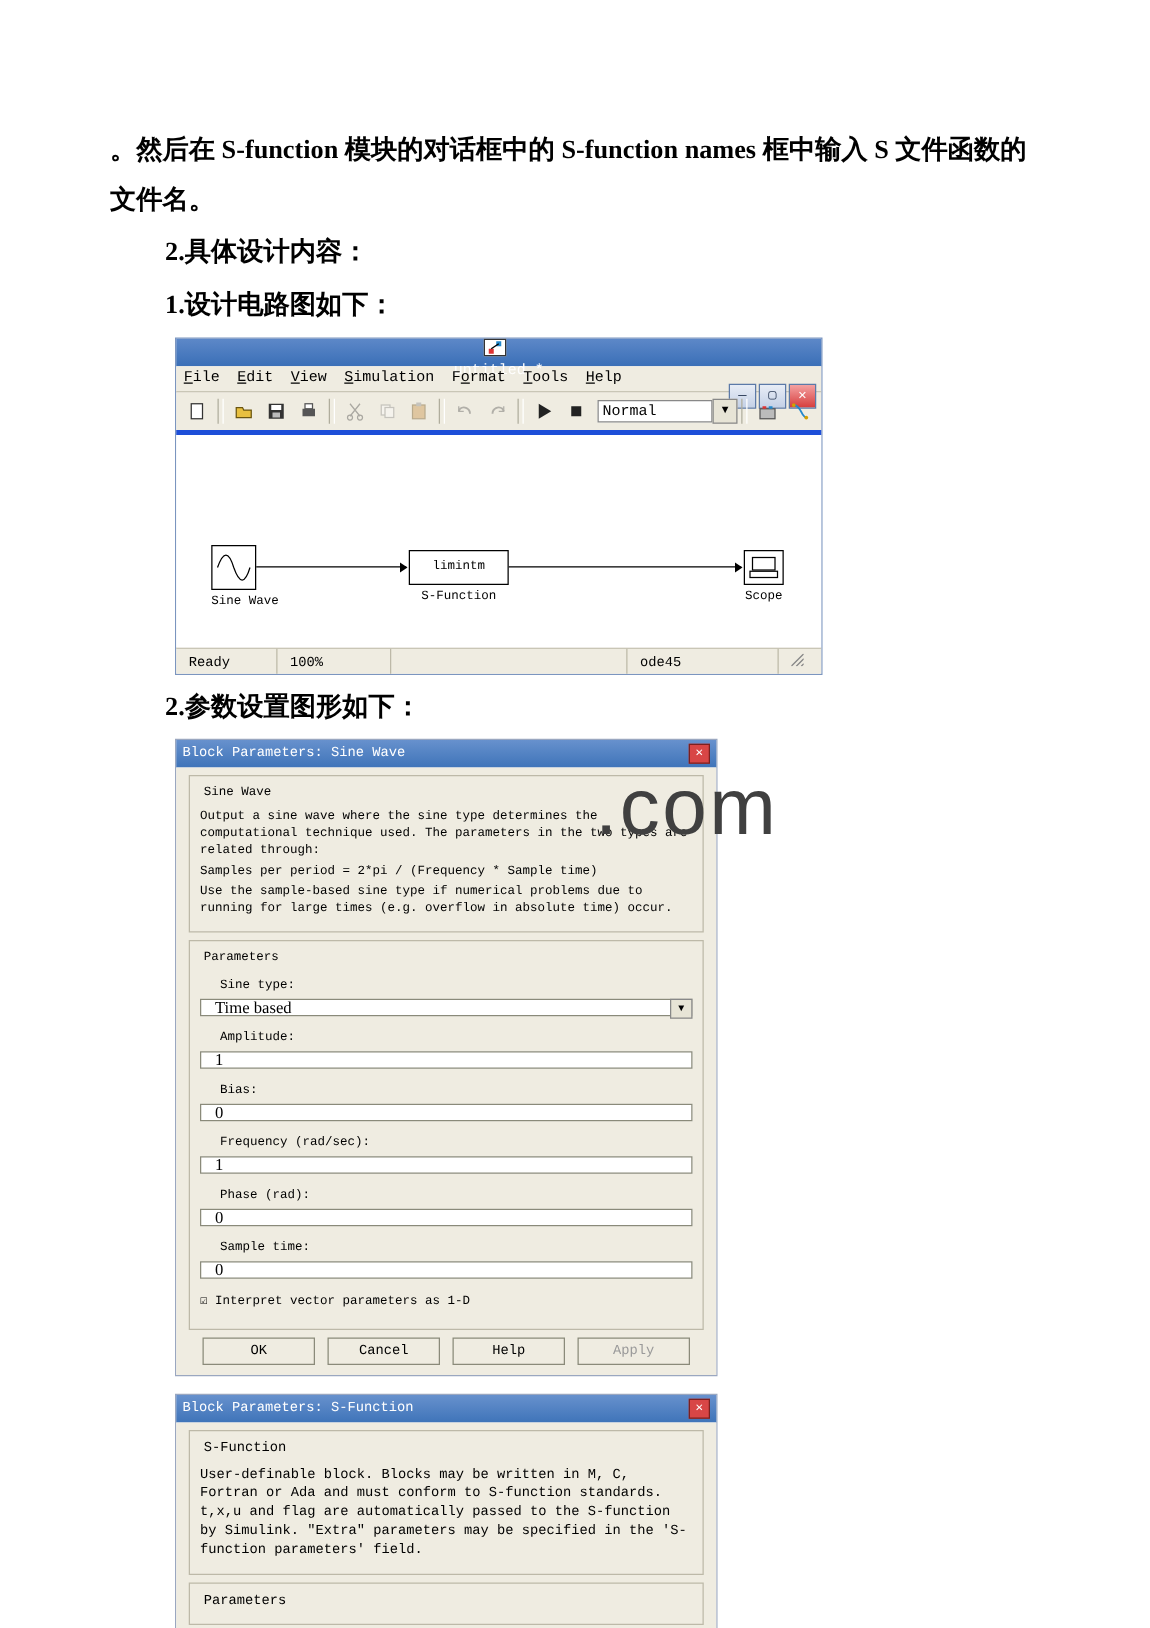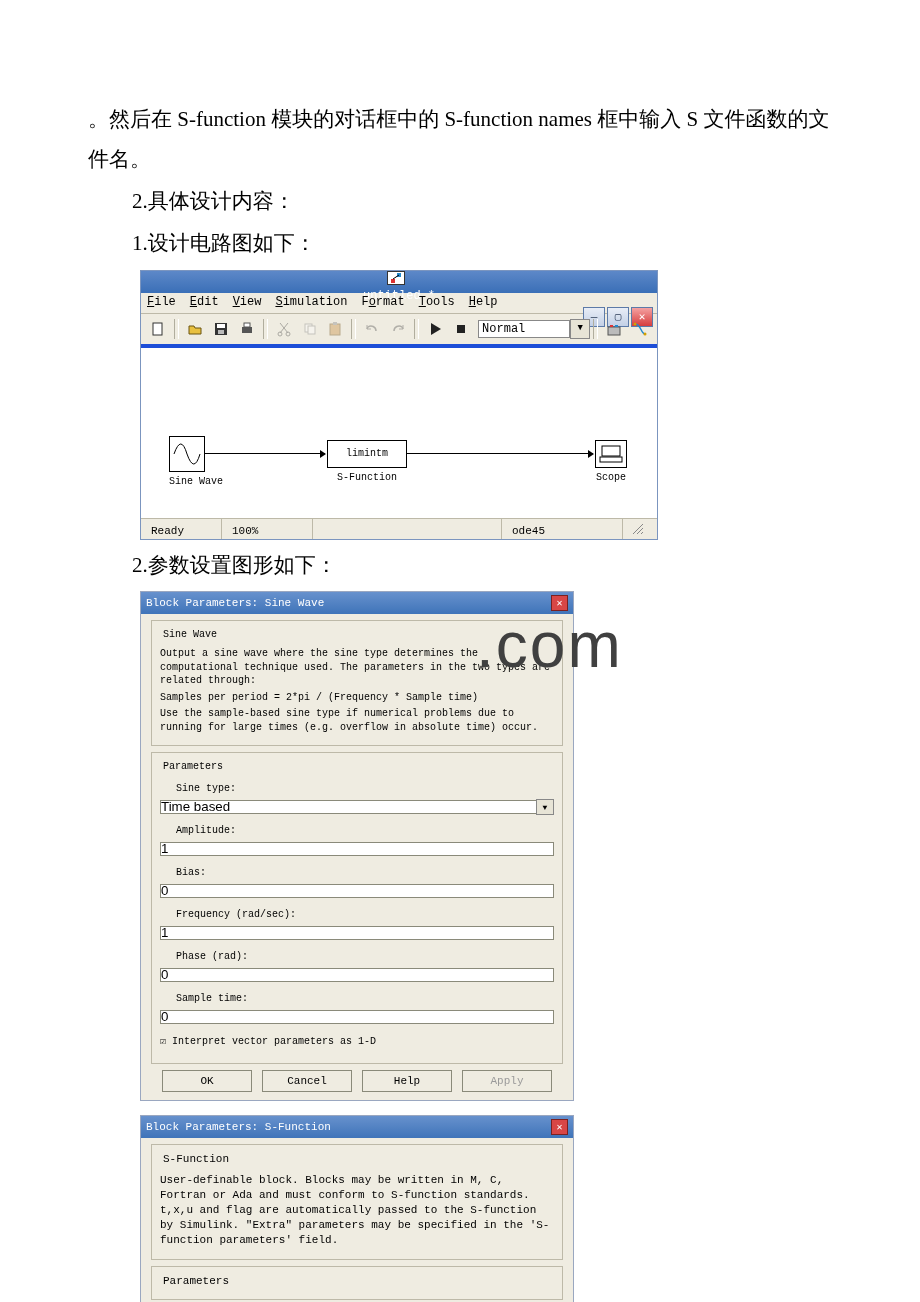--- a/index.html
+++ b/index.html
@@ -7,21 +7,21 @@
     background:#ffffff;
     font-family:"SimSun","宋体",serif;
     width:920px;
   }
   .page {
     padding:100px 80px 100px 88px;
     font-size:21px;
     line-height:1.9;
     color:#000;
   }
-  .para { margin:0 0 2px 0; }
+  .para { margin:0 0 2px 0;font-weight:bold; }
   .indent { padding-left:44px; }
 
   
   .wm {
     position:absolute;
     font-size:64px;
     font-family:Arial, sans-serif;
     color:#404040;
     letter-spacing:2px;
     pointer-events:none;
@@ -125,22 +125,22 @@
     font-size:10px;border:1px solid #7b2020;
   }
   .dlgbody{ background:#efece1; padding:6px 10px 8px 10px;}
   .fieldset{ border:1px solid #bdb9a8; padding:4px 8px 8px 8px; margin-bottom:6px;}
   .legend{ margin-top:-10px;background:#efece1;display:inline-block;
            padding:0 3px;}
   .desc{line-height:1.35;margin:3px 0;}
   .lbl{margin:3px 0 1px 16px;}
   .inp{
     width:100%;height:14px;border:1px solid #8a8a7a;
-    background:#fff;font-family:Liberation Sans, sans-serif;
-    padding:0 0; box-sizing:border-box;
+    background:#fff;font-family:Liberation Serif, serif;
+    padding:0 11px; box-sizing:border-box;
   }
   .sel{position:relative}
   .sel .ddlb{position:absolute;right:0;top:0;height:14px;width:16px;font-size:8px}
   .chk{font-size:10px;margin:4px 0}
   .btnrow{display:flex;gap:10px;justify-content:center;margin-top:6px}
   .dbtn{
     width:88px;height:20px;border:1px solid #8a8a7a;
     background:#efece1;font-size:11px;font-family:"Courier New",monospace;
     display:flex;align-items:center;justify-content:center;
   }

